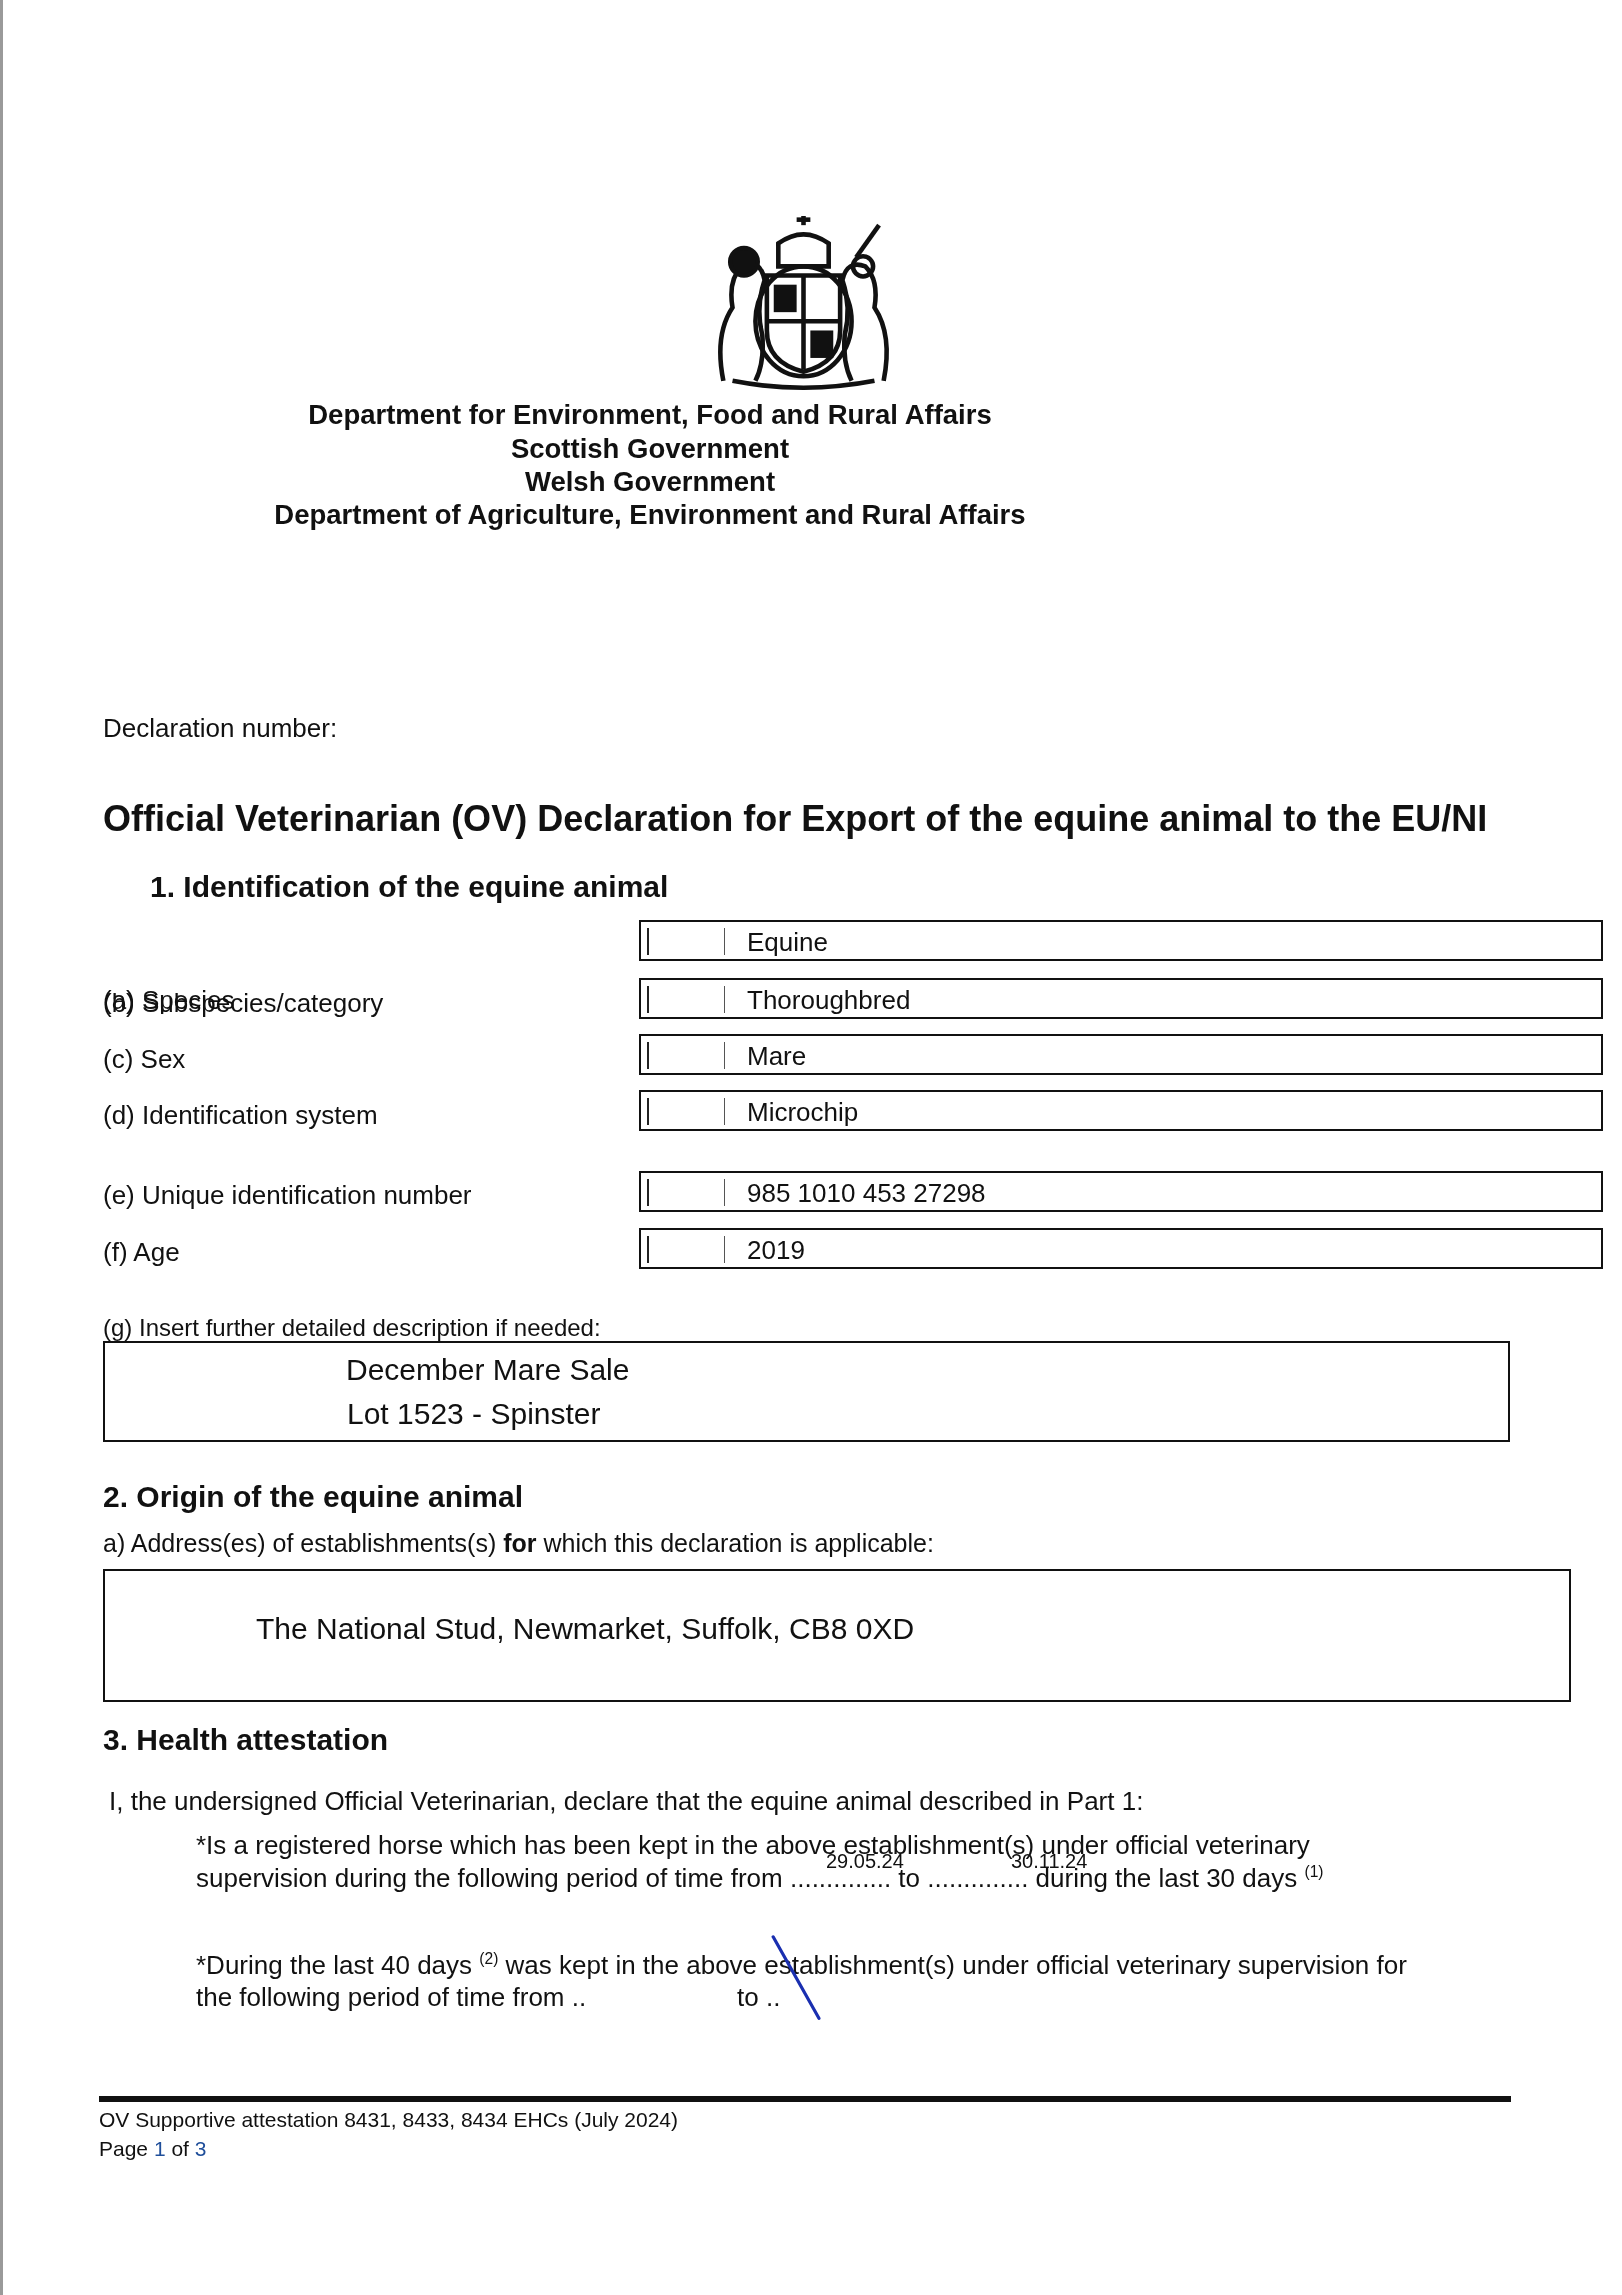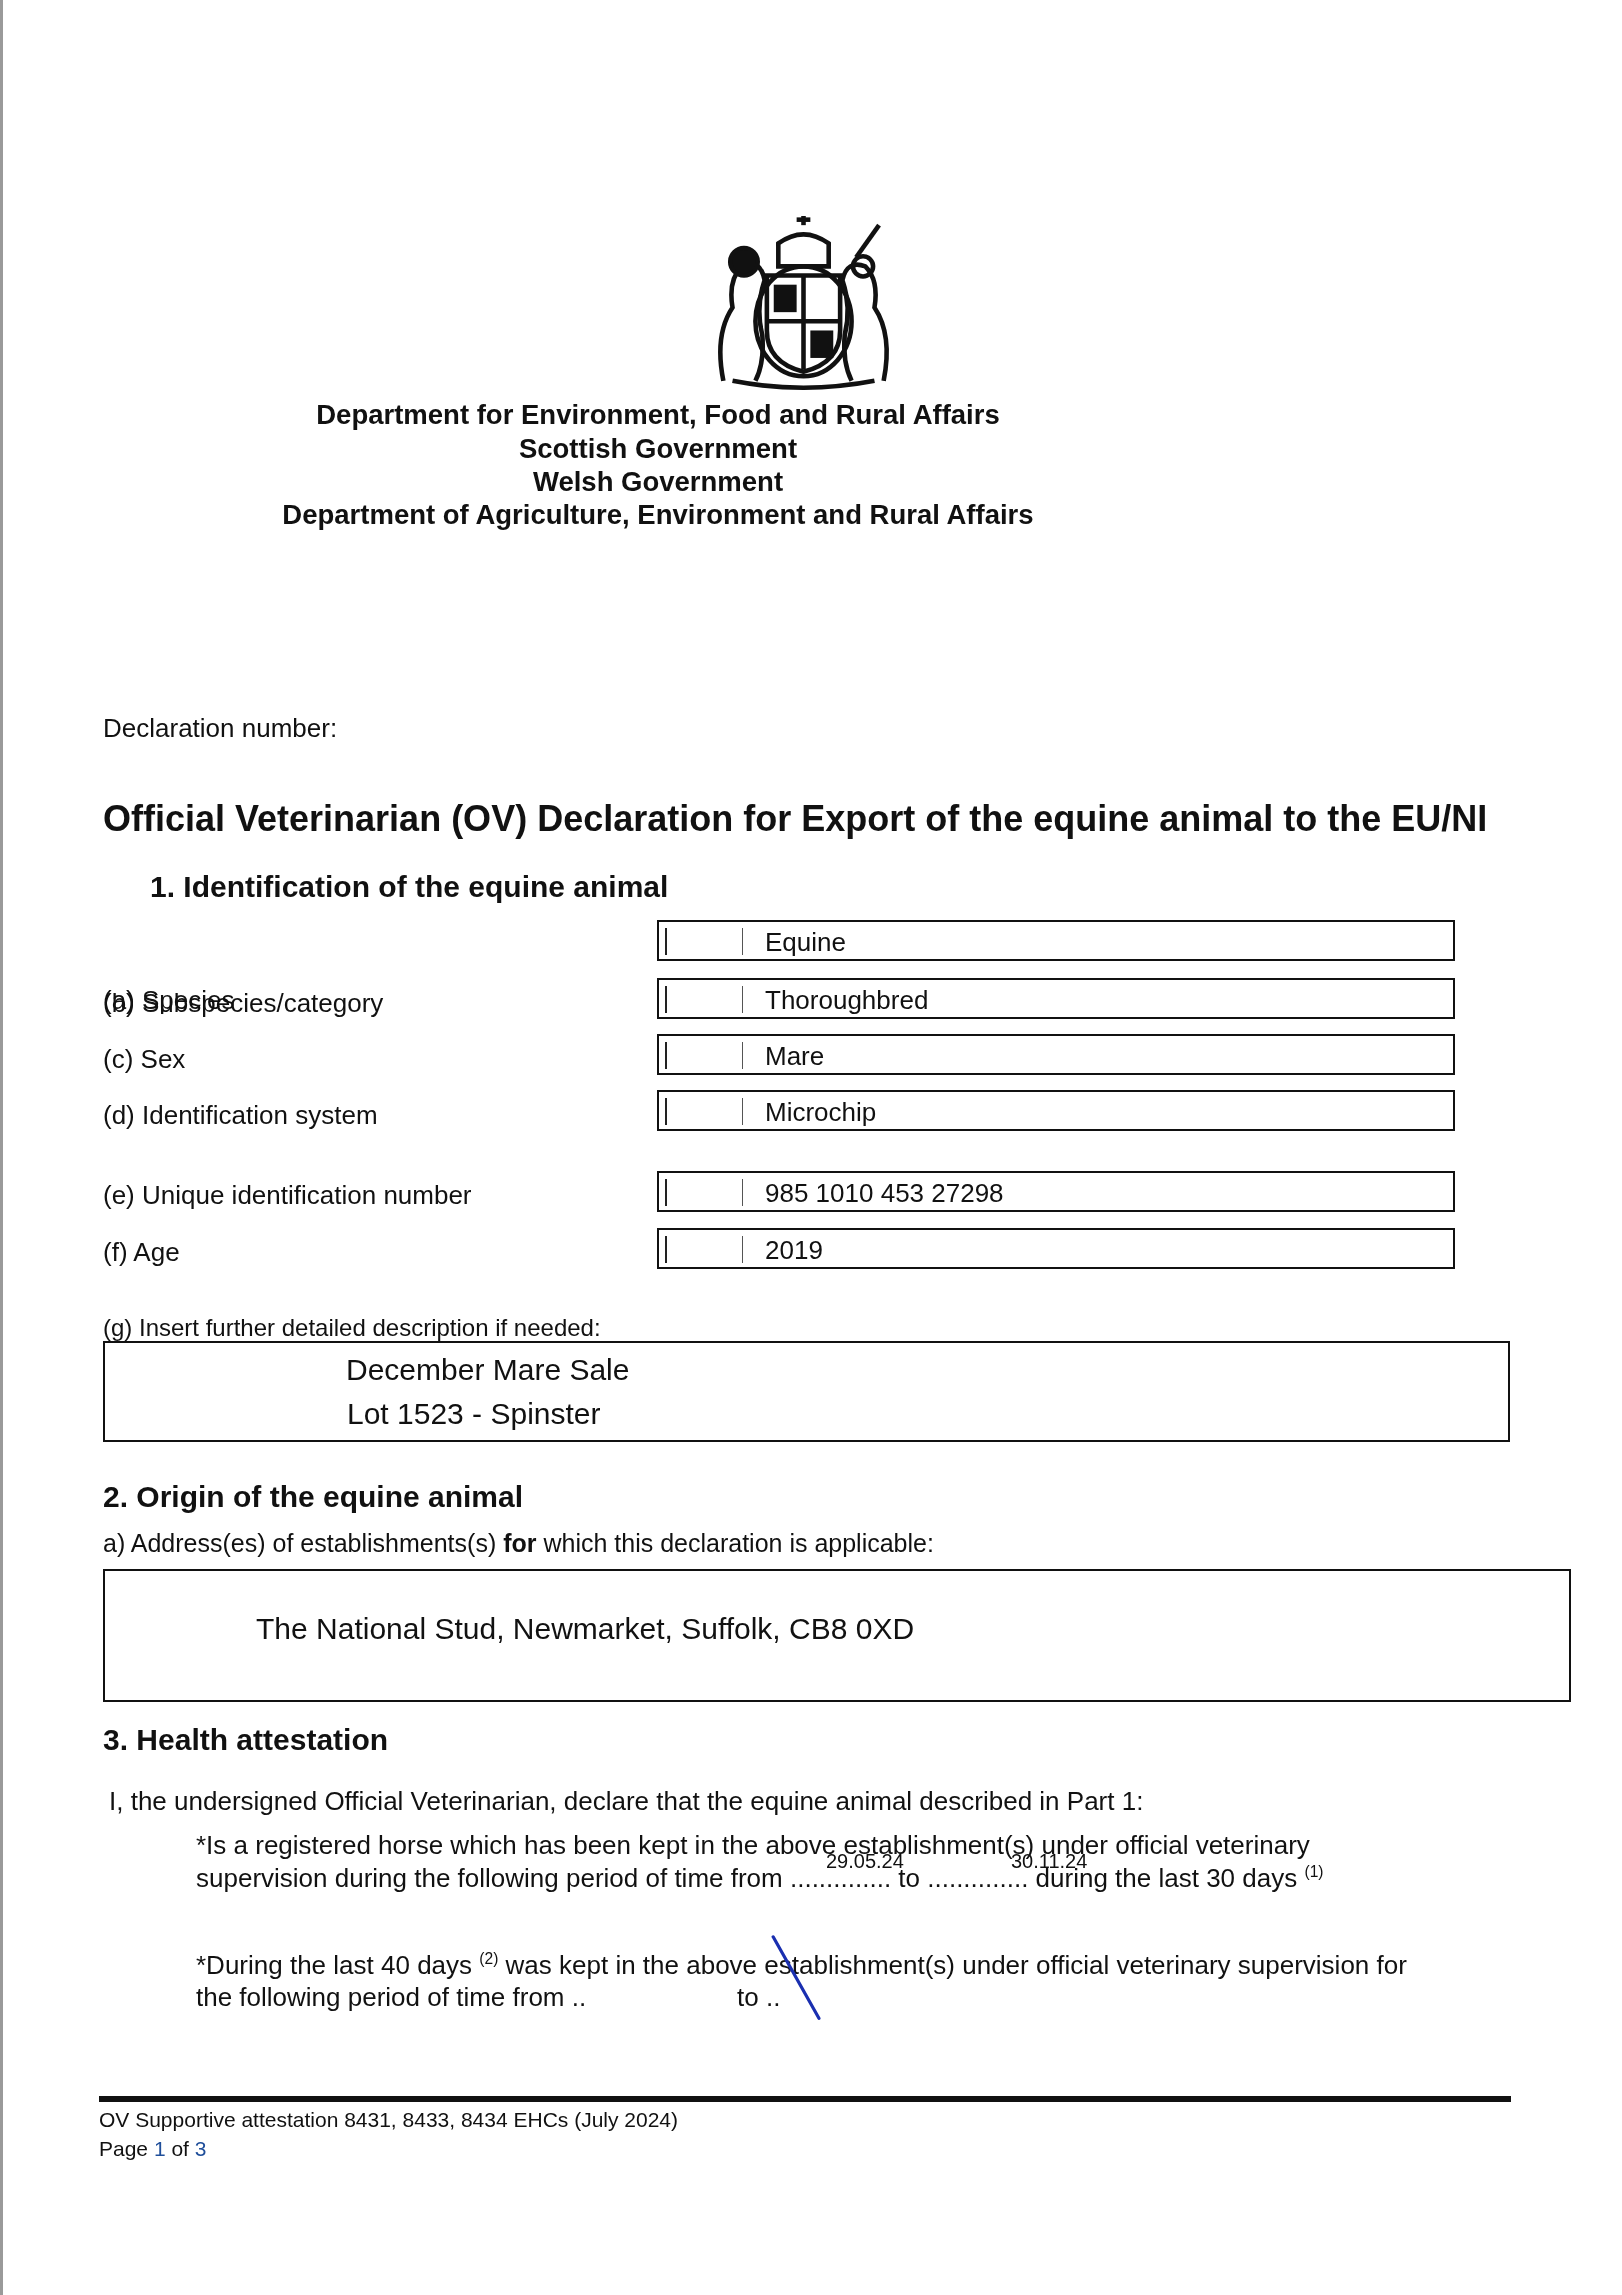--- a/index.html
+++ b/index.html
@@ -3,27 +3,27 @@
 <meta charset="utf-8">
 <style>
   html, body { margin: 0; padding: 0; background: #ffffff; }
   body {
     width: 1622px; height: 2295px; position: relative; overflow: hidden;
     font-family: "Liberation Sans", sans-serif; color: #111;
   }
   .left-edge { position: absolute; left: 0; top: 0; width: 2.8px; height: 2295px; background: #9a9a9a; }
   .abs { position: absolute; }
   .crest { left: 705px; top: 216px; width: 197px; height: 174px; }
-  .hdr { left: 16px; width: 1284px; text-align: center; font-weight: bold; font-size: 27.5px; line-height: 33px; }
+  .hdr { left: 8px; width: 1284px; text-align: center; font-weight: bold; font-size: 27.5px; line-height: 33px; }
   .decl-num { left: 103px; top: 713px; font-size: 26px; }
   .title { left: 103px; top: 798px; font-size: 36px; font-weight: bold; white-space: nowrap; }
   .sec { left: 103px; font-size: 30px; font-weight: bold; white-space: nowrap; }
   .label { left: 103px; font-size: 26px; white-space: nowrap; }
   .field {
-    position: absolute; left: 657px; width: 798px; height: 41px;
+    position: absolute; left: 639px; width: 964px; height: 41px;
     border: 2.3px solid #111; box-sizing: border-box; text-align: center;
   }
   .field .tick1 { position: absolute; left: 6.4px; top: 6.4px; width: 1.4px; height: 27px; background: #222; }
   .field .tick2 { position: absolute; left: 83px; top: 6.4px; width: 0.9px; height: 27px; background: #555; }
   .field .val { position: absolute; left: 106px; top: 4.6px; font-size: 26px; line-height: 30px; white-space: nowrap; }
   .box { position: absolute; border: 2.3px solid #111; box-sizing: border-box; }
   .boxtext { position: absolute; font-size: 30px; white-space: nowrap; }
   .para { font-size: 26px; white-space: nowrap; }
   .fill { position: absolute; font-size: 20px; white-space: nowrap; }
   .sup { font-size: 15.6px; vertical-align: super; }

